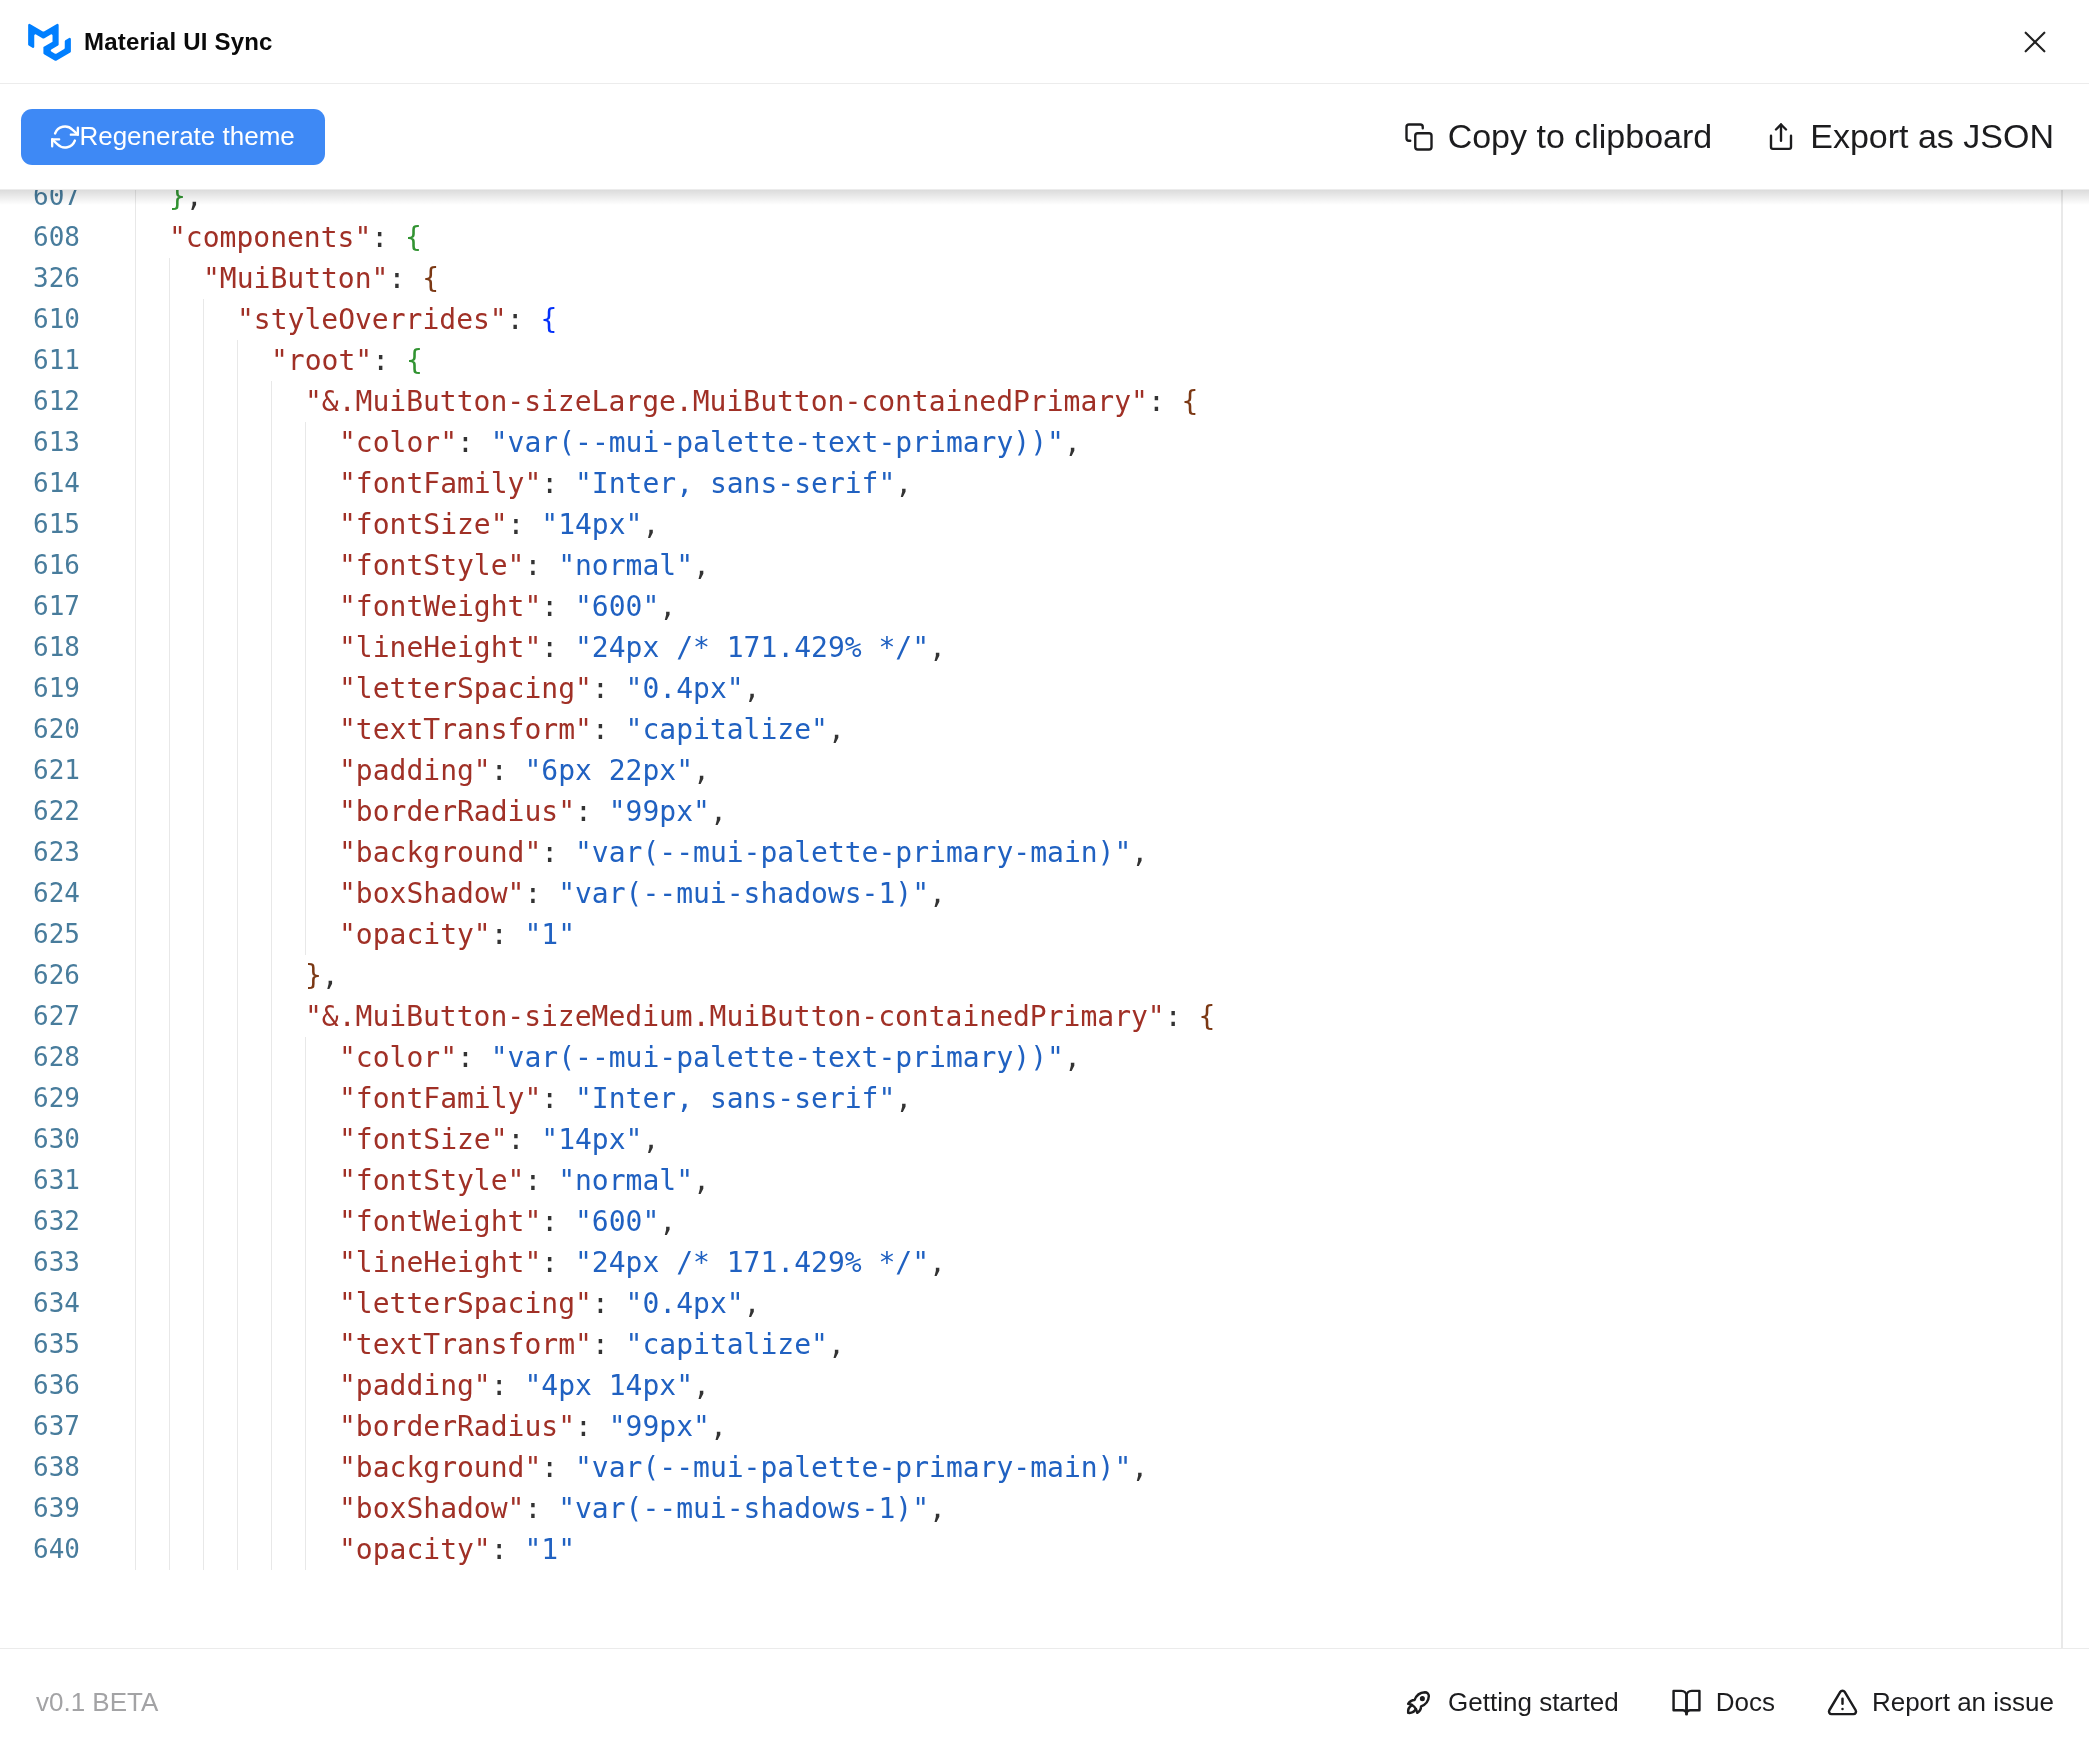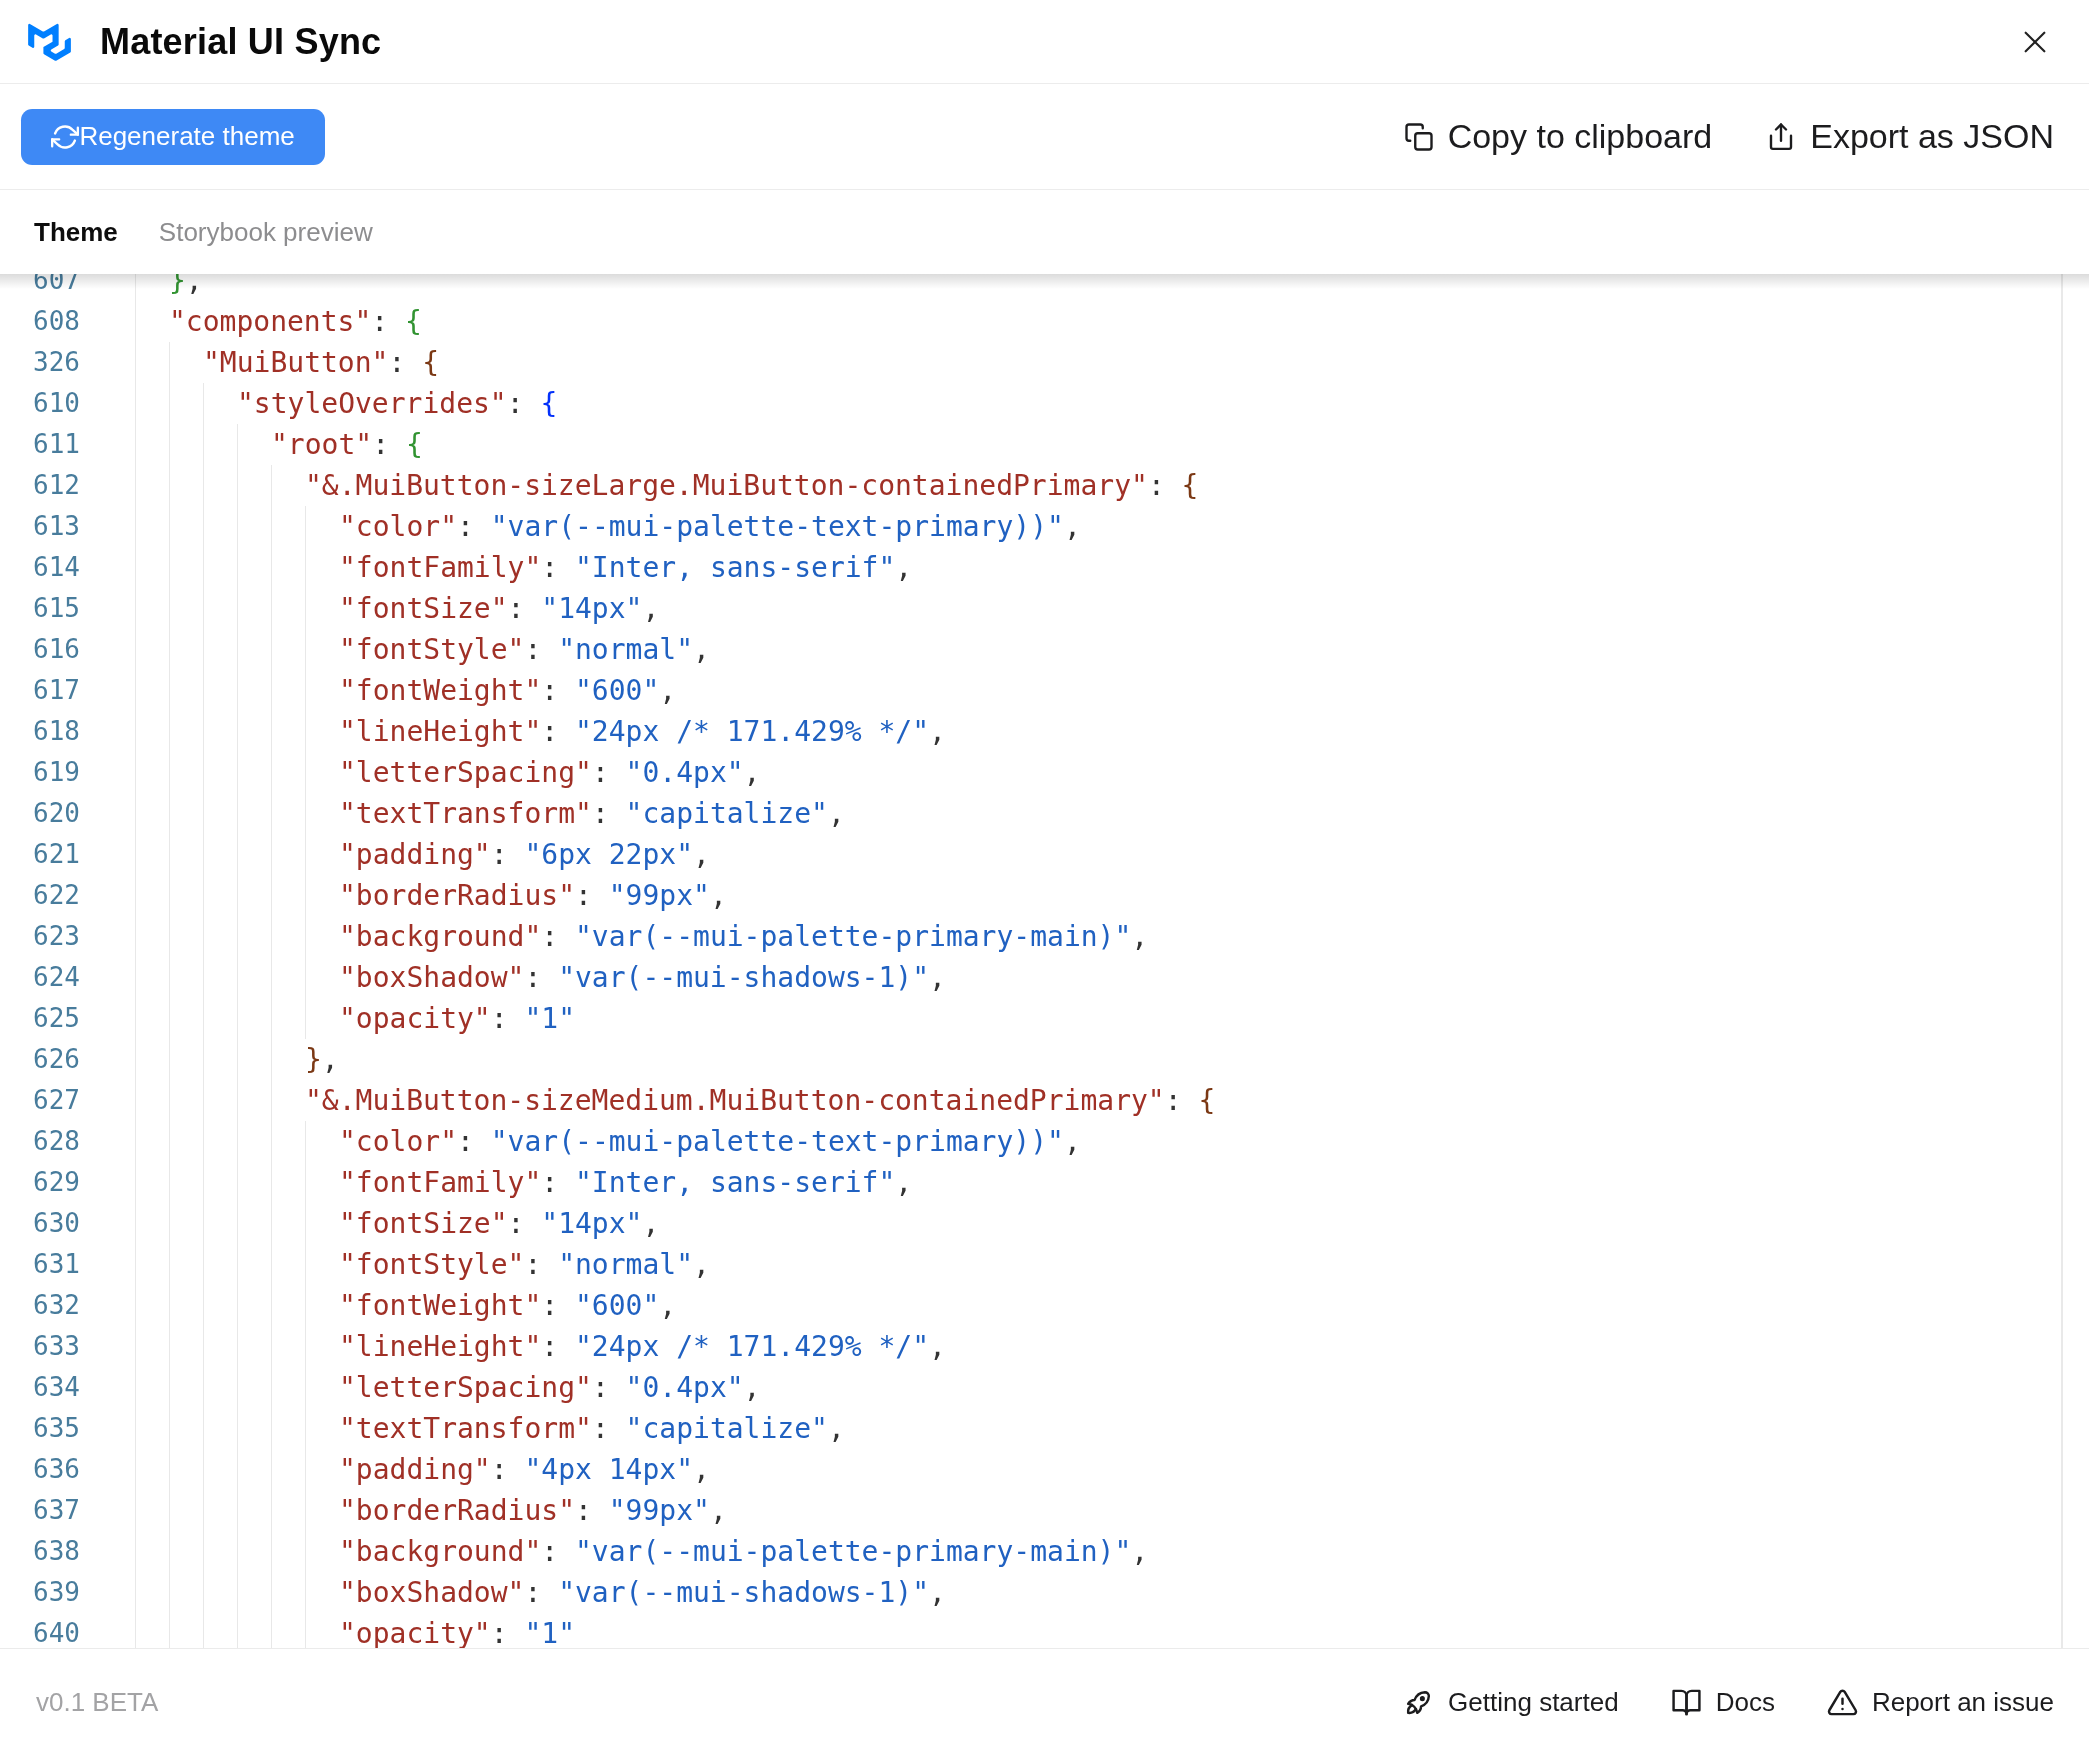--- a/index.html
+++ b/index.html
@@ -4,21 +4,21 @@
 <style>
   * { box-sizing: border-box; margin: 0; padding: 0; }
   html, body { width: 2089px; height: 1756px; overflow: hidden; background: #fff; }
   body { font-family: "Liberation Sans", sans-serif; color: #1d1d1f; }
 
   .app { width: 2089px; height: 1756px; display: flex; flex-direction: column; background: #fff; }
 
   
   .header { height: 84px; flex: none; display: flex; align-items: center; padding: 0 34px 0 28px; border-bottom: 1.9px solid #ececec; }
   .logo { width: 43px; height: 38px; flex: none; }
-  .app-title { margin-left: 29px; font-size: 36px; font-weight: 700; color: #0a0a0a; letter-spacing: 0.2px; }
+  .app-title { margin-left: 13px; font-size: 24px; font-weight: 700; color: #0a0a0a; letter-spacing: 0.2px; }
   .close-btn { margin-left: auto; width: 41px; height: 41px; display: flex; align-items: center; justify-content: center; cursor: pointer; background: none; border: none; }
 
   
   .toolbar { height: 106px; flex: none; display: flex; align-items: center; padding: 0 35px 0 21.4px; border-bottom: 1.9px solid #ececec; }
   .regen-btn { height: 56px; display: flex; align-items: center; padding: 0 30px; border: none; border-radius: 11.2px; background: var(--accent-blue); color: #fff; font-family: "Liberation Sans", sans-serif; font-size: 26px; font-weight: 500; cursor: pointer; }
   .toolbar-right { margin-left: auto; display: flex; align-items: center; gap: 54px; }
   .tool-link { display: flex; align-items: center; gap: 14px; background: none; border: none; font-family: "Liberation Sans", sans-serif; font-size: 34px; color: #1c1c1e; cursor: pointer; }
 
   
   .tabbar { height: 84px; flex: none; display: flex; align-items: center; gap: 41px; padding: 0 34px; }
@@ -90,24 +90,20 @@
         <svg class="ico" width="30" height="30" viewBox="0 0 24 24" fill="none" stroke="#1c1c1e" stroke-width="1.9" stroke-linecap="round" stroke-linejoin="round">
           <path d="M4 11v9a1.5 1.5 0 0 0 1.5 1.5h13A1.5 1.5 0 0 0 20 20v-9"></path>
             <polyline points="16 6 12 2 8 6"></polyline>
             <line x1="12" y1="2" x2="12" y2="15"></line>
         </svg>
         <span>Export as JSON</span>
       </button>
     </div>
   </div>
 
-  <div class="tabbar">
-    <button class="tab active">Theme</button>
-    <button class="tab">Storybook preview</button>
-  </div>
 
   <div class="editor">
     <div class="scroll-shadow"></div>
     <div class="editor-right-border"></div>
     <div class="code-rows" id="code-rows">
         <div class="code-row"><div class="gutter">607</div><div class="line-content"><span class="indent-guide"></span><span class="tok bg">}</span><span class="tok p">,</span></div></div>
         <div class="code-row"><div class="gutter">608</div><div class="line-content"><span class="indent-guide"></span><span class="tok k">"components"</span><span class="tok p">: </span><span class="tok bg">{</span></div></div>
         <div class="code-row"><div class="gutter">326</div><div class="line-content"><span class="indent-guide"></span><span class="indent-guide"></span><span class="tok k">"MuiButton"</span><span class="tok p">: </span><span class="tok bo">{</span></div></div>
         <div class="code-row"><div class="gutter">610</div><div class="line-content"><span class="indent-guide"></span><span class="indent-guide"></span><span class="indent-guide"></span><span class="tok k">"styleOverrides"</span><span class="tok p">: </span><span class="tok bb">{</span></div></div>
         <div class="code-row"><div class="gutter">611</div><div class="line-content"><span class="indent-guide"></span><span class="indent-guide"></span><span class="indent-guide"></span><span class="indent-guide"></span><span class="tok k">"root"</span><span class="tok p">: </span><span class="tok bg">{</span></div></div>

